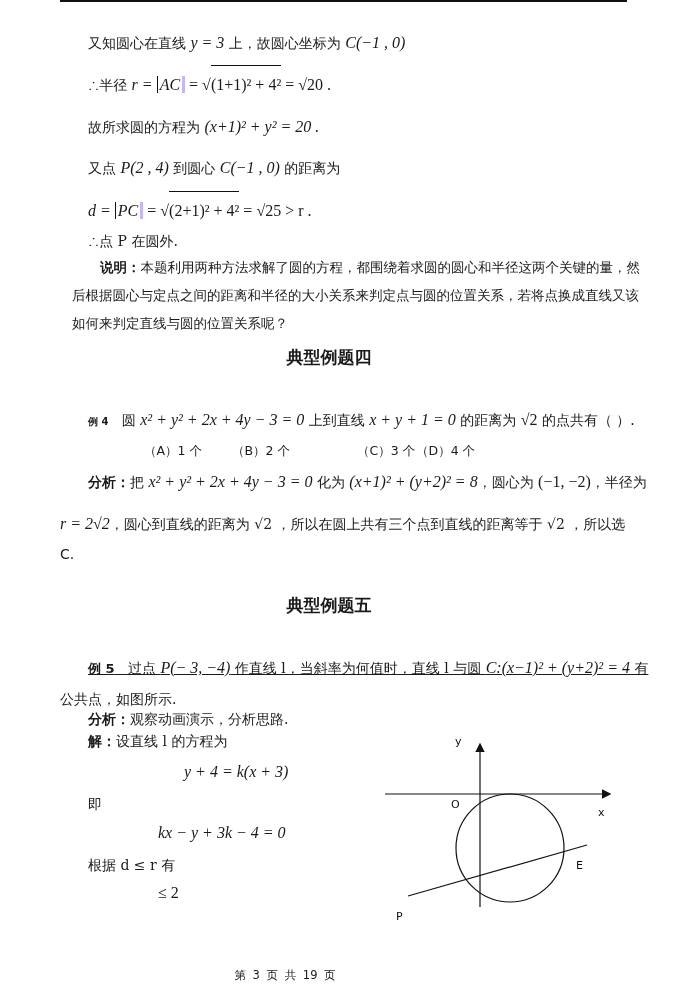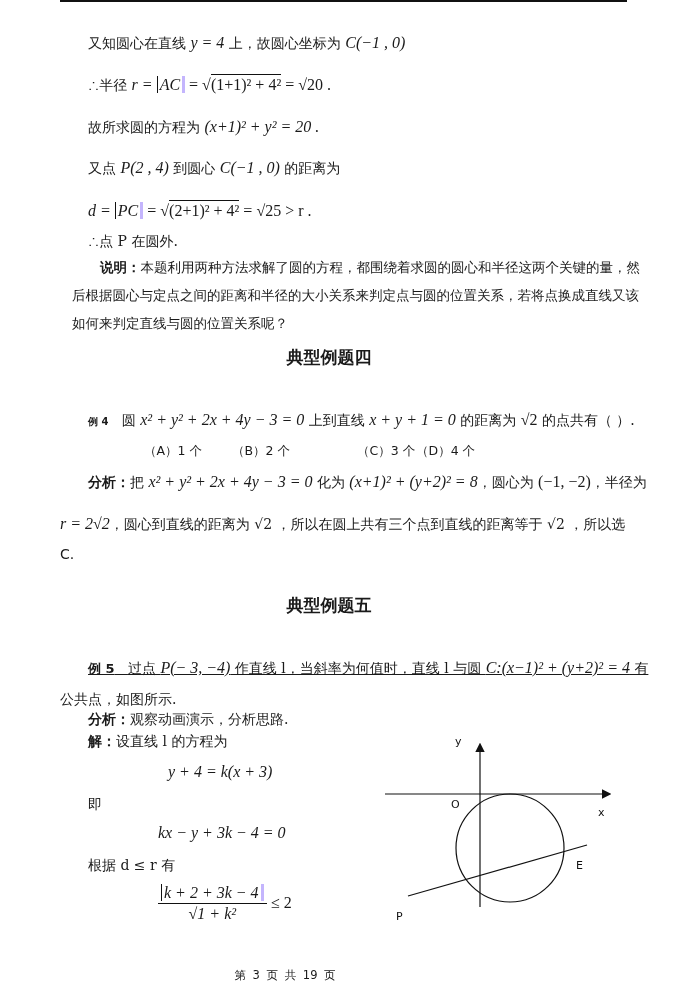--- a/index.html
+++ b/index.html
@@ -3,40 +3,40 @@
 <meta charset="utf-8">
 <style>
   html, body { margin:0; padding:0; background:#ffffff; }
   body { width:698px; height:994px; position:relative; overflow:hidden;
          font-family:"DejaVu Serif","Liberation Serif",serif; color:#1a1a1a; font-size:14px; }
   .abs { position:absolute; white-space:nowrap; }
   .rule { position:absolute; left:60px; top:0px; width:567px; height:2px; background:#111; }
   .m { font-family:"Liberation Serif","DejaVu Serif",serif; font-size:16px; }
   .i { font-style:italic; }
   .b { font-weight:bold; font-family:"DejaVu Sans","Liberation Sans",sans-serif; }
-  .sq { border-top:1px solid #111; padding-top:1px; }
+  .sq { border-top:1px solid #111; padding-top:10px; }
   .abs-bar { border-left:1px solid #111; border-right:3px solid #c4b5fd; padding:0 2px; }
   .heading { position:absolute; left:0; width:658px; text-align:center;
              font-family:"DejaVu Sans","Liberation Sans",sans-serif; font-weight:bold; font-size:17px; }
   .para { position:absolute; left:72px; width:568px; line-height:28px; font-size:13.5px; }
   .opt { font-family:"DejaVu Sans","Liberation Sans",sans-serif; font-size:12.5px; }
   .footer { position:absolute; top:968px; left:0; width:570px; text-align:center;
             font-family:"DejaVu Sans","Liberation Sans",sans-serif; font-size:11.5px; word-spacing:3px; }
   .frac { display:inline-block; vertical-align:middle; text-align:center; }
   .frac .num { display:block; border-bottom:1px solid #111; padding:0 3px 1px; }
   .frac .den { display:block; padding-top:1px; }
   svg text { font-family:"DejaVu Sans","Liberation Sans",sans-serif; font-size:11px; fill:#111; }
 </style>
 </head>
 <body>
 
 <div class="rule"></div>
 
 <div class="abs" style="left:88px;top:34px;font-size:14px;">
-  <span>又知圆心在直线 </span><span class="m i">y = 4</span><span> 上，故圆心坐标为 </span><span class="m i">C(−1 , 0)</span>
+  <span>又知圆心在直线 </span><span class="m i">y = 3</span><span> 上，故圆心坐标为 </span><span class="m i">C(−1 , 0)</span>
 </div>
 
 <div class="abs" style="left:88px;top:76px;font-size:14px;">
   <span>∴半径 </span><span class="m i">r = </span><span class="m i abs-bar">AC</span><span class="m"> = √</span><span class="m sq">(1+1)² + 4²</span><span class="m"> = √20 .</span>
 </div>
 
 <div class="abs" style="left:88px;top:118px;font-size:14px;">
   <span>故所求圆的方程为 </span><span class="m i">(x+1)² + y² = 20 .</span>
 </div>
 
@@ -84,33 +84,29 @@
 <div class="abs" style="left:60px;top:691px;font-size:14px;">公共点，如图所示.</div>
 
 <div class="abs" style="left:88px;top:711px;font-size:14px;">
   <span class="b">分析：</span><span>观察动画演示，分析思路.</span>
 </div>
 
 <div class="abs" style="left:88px;top:733px;font-size:14px;">
   <span class="b">解：</span><span>设直线 l 的方程为</span>
 </div>
 
-<div class="abs m i" style="left:168px;top:763px;">y + 4 = k(x + 3)</div>
+<div class="abs m i" style="left:184px;top:763px;">y + 4 = k(x + 3)</div>
 
 <div class="abs" style="left:88px;top:796px;font-size:14px;">即</div>
 
 <div class="abs m i" style="left:158px;top:824px;">kx − y + 3k − 4 = 0</div>
 
 <div class="abs" style="left:88px;top:857px;font-size:14px;">根据 d ≤ r 有</div>
 
 <div class="abs" style="left:158px;top:884px;">
-  <span class="frac m">
-    <span class="num"><span class="i abs-bar">k + 2 + 3k − 4</span></span>
-    <span class="den">√<span class="i sq">1 + k²</span></span>
-  </span>
   <span class="m">≤ 2</span>
 </div>
 
 <svg style="position:absolute;left:375px;top:725px;" width="270" height="210" viewBox="375 725 270 210">
   <defs>
     <marker id="arrow" markerWidth="8" markerHeight="8" refX="6" refY="4" orient="auto">
       <path d="M0,0 L8,4 L0,8 z" fill="#111"></path>
     </marker>
   </defs>
   <line x1="385" y1="794" x2="609" y2="794" stroke="#111" stroke-width="1.2" marker-end="url(#arrow)"></line>

